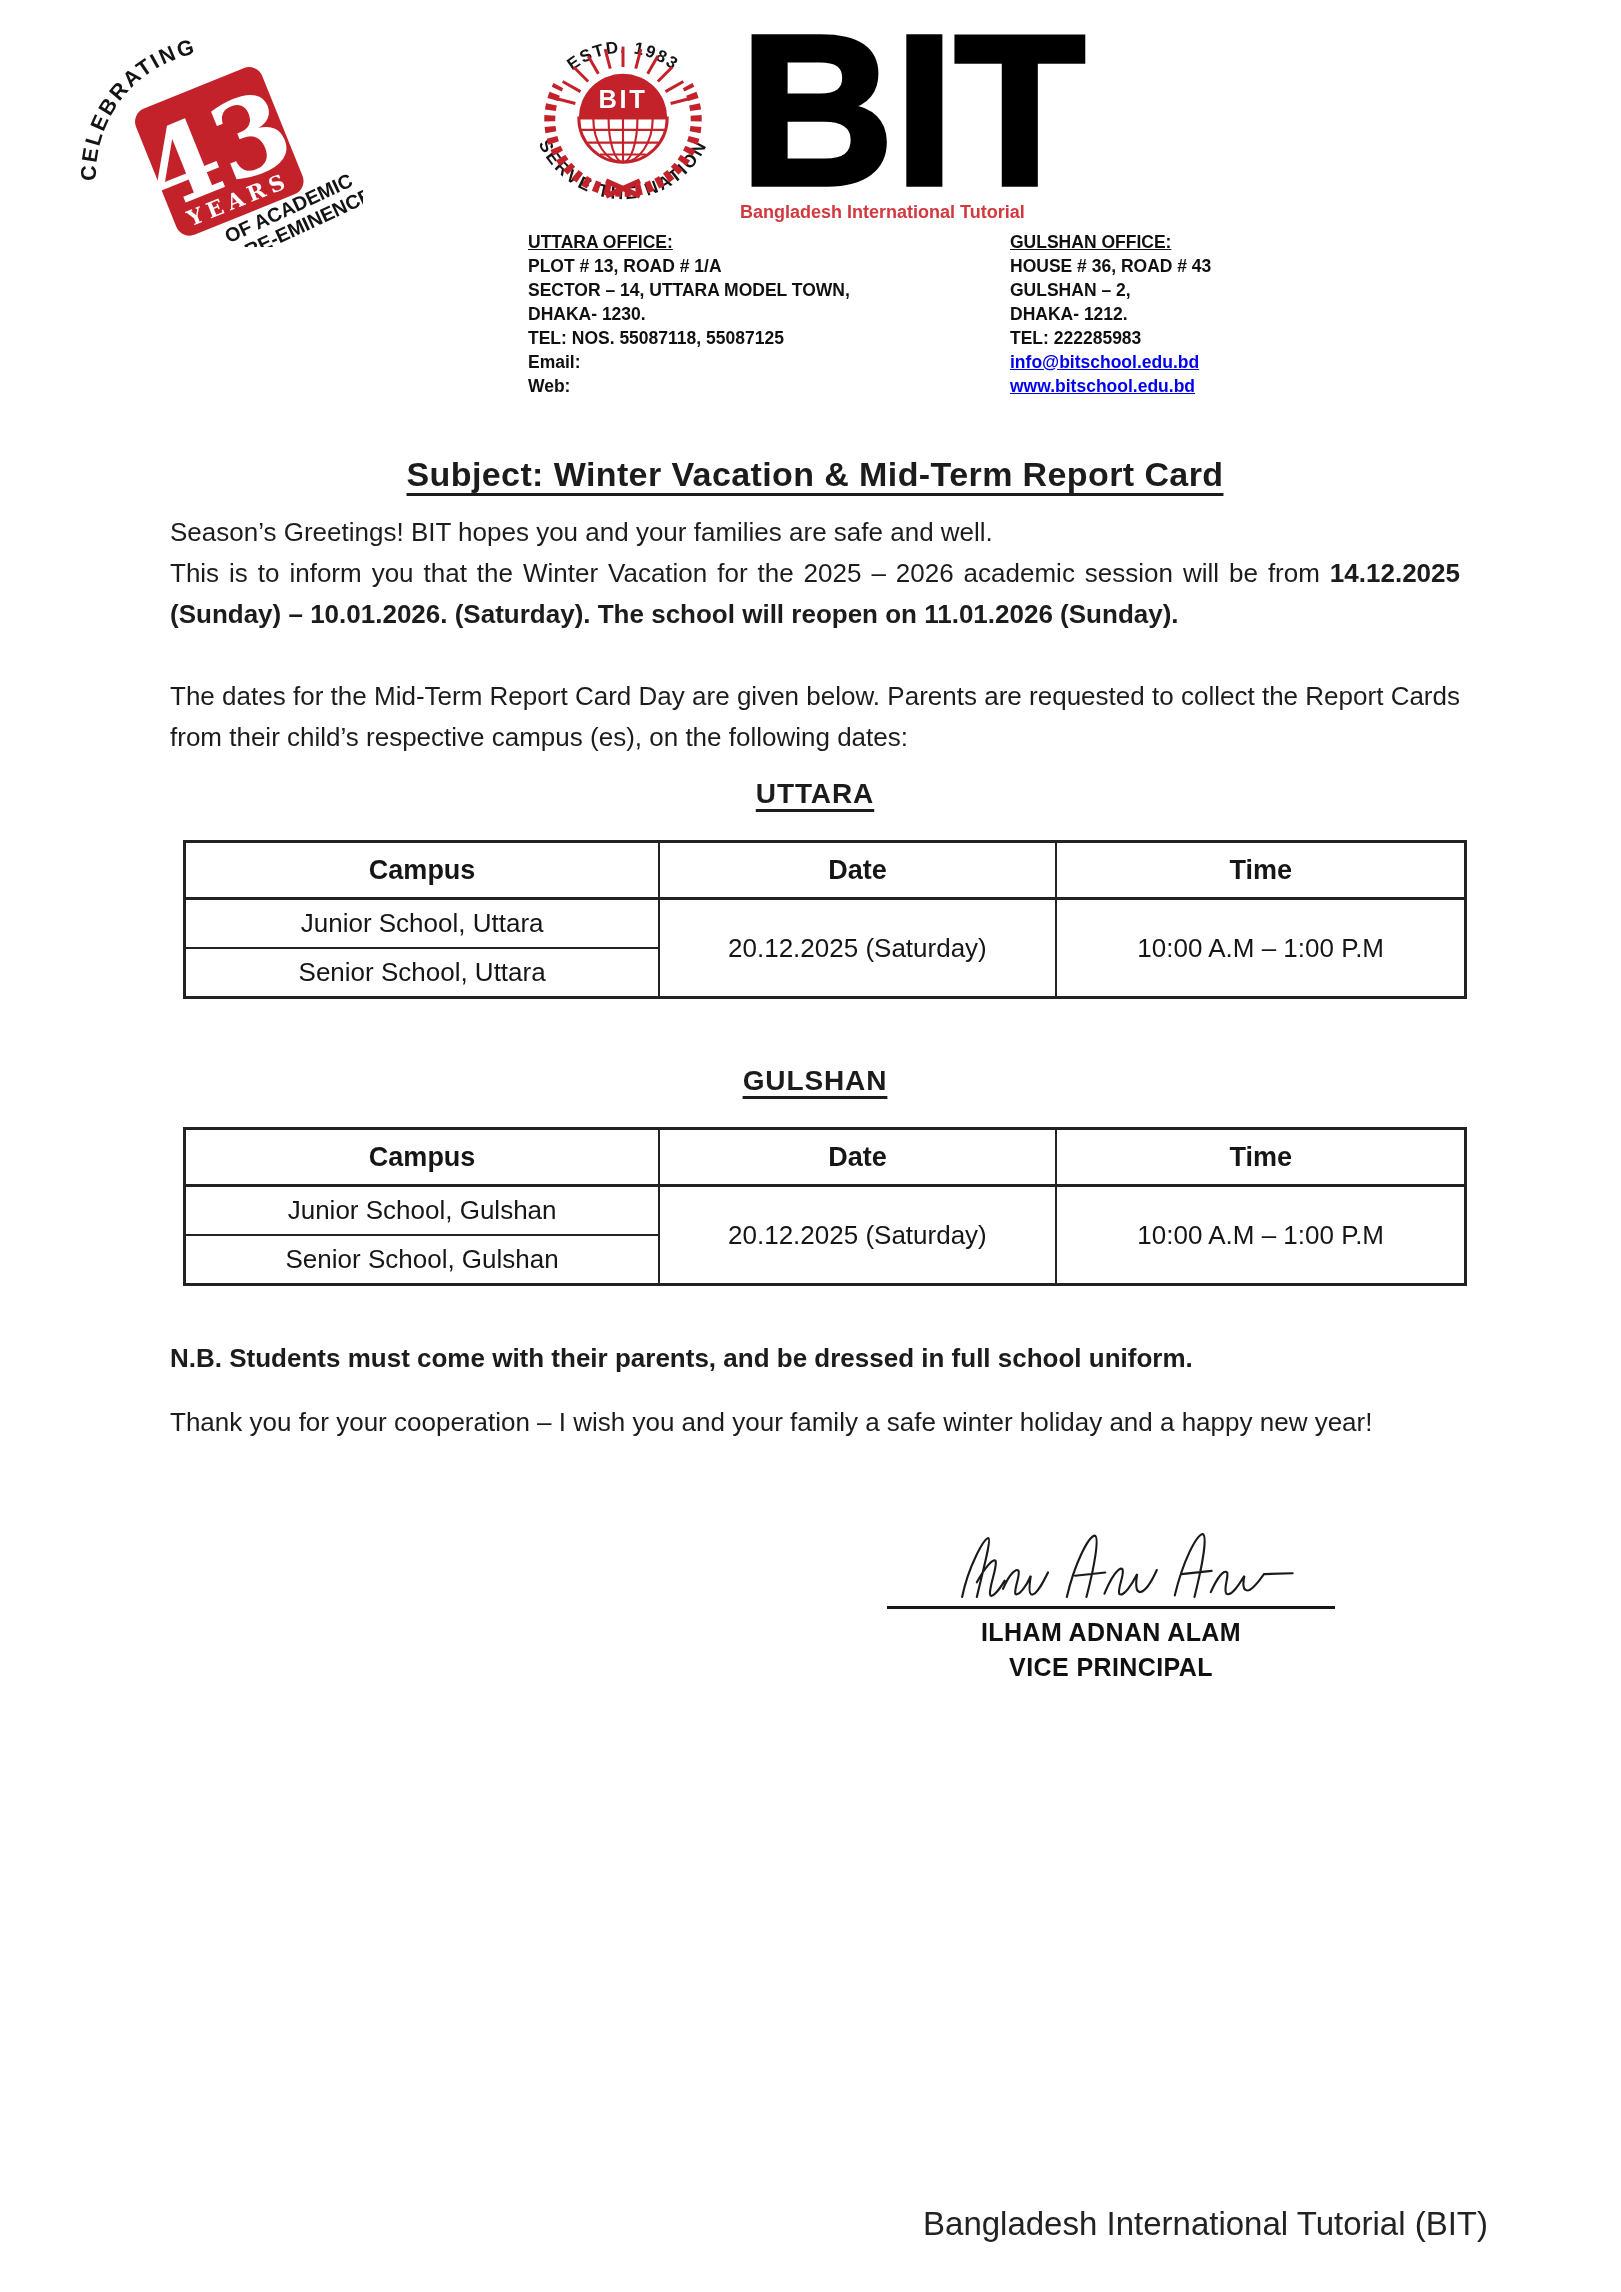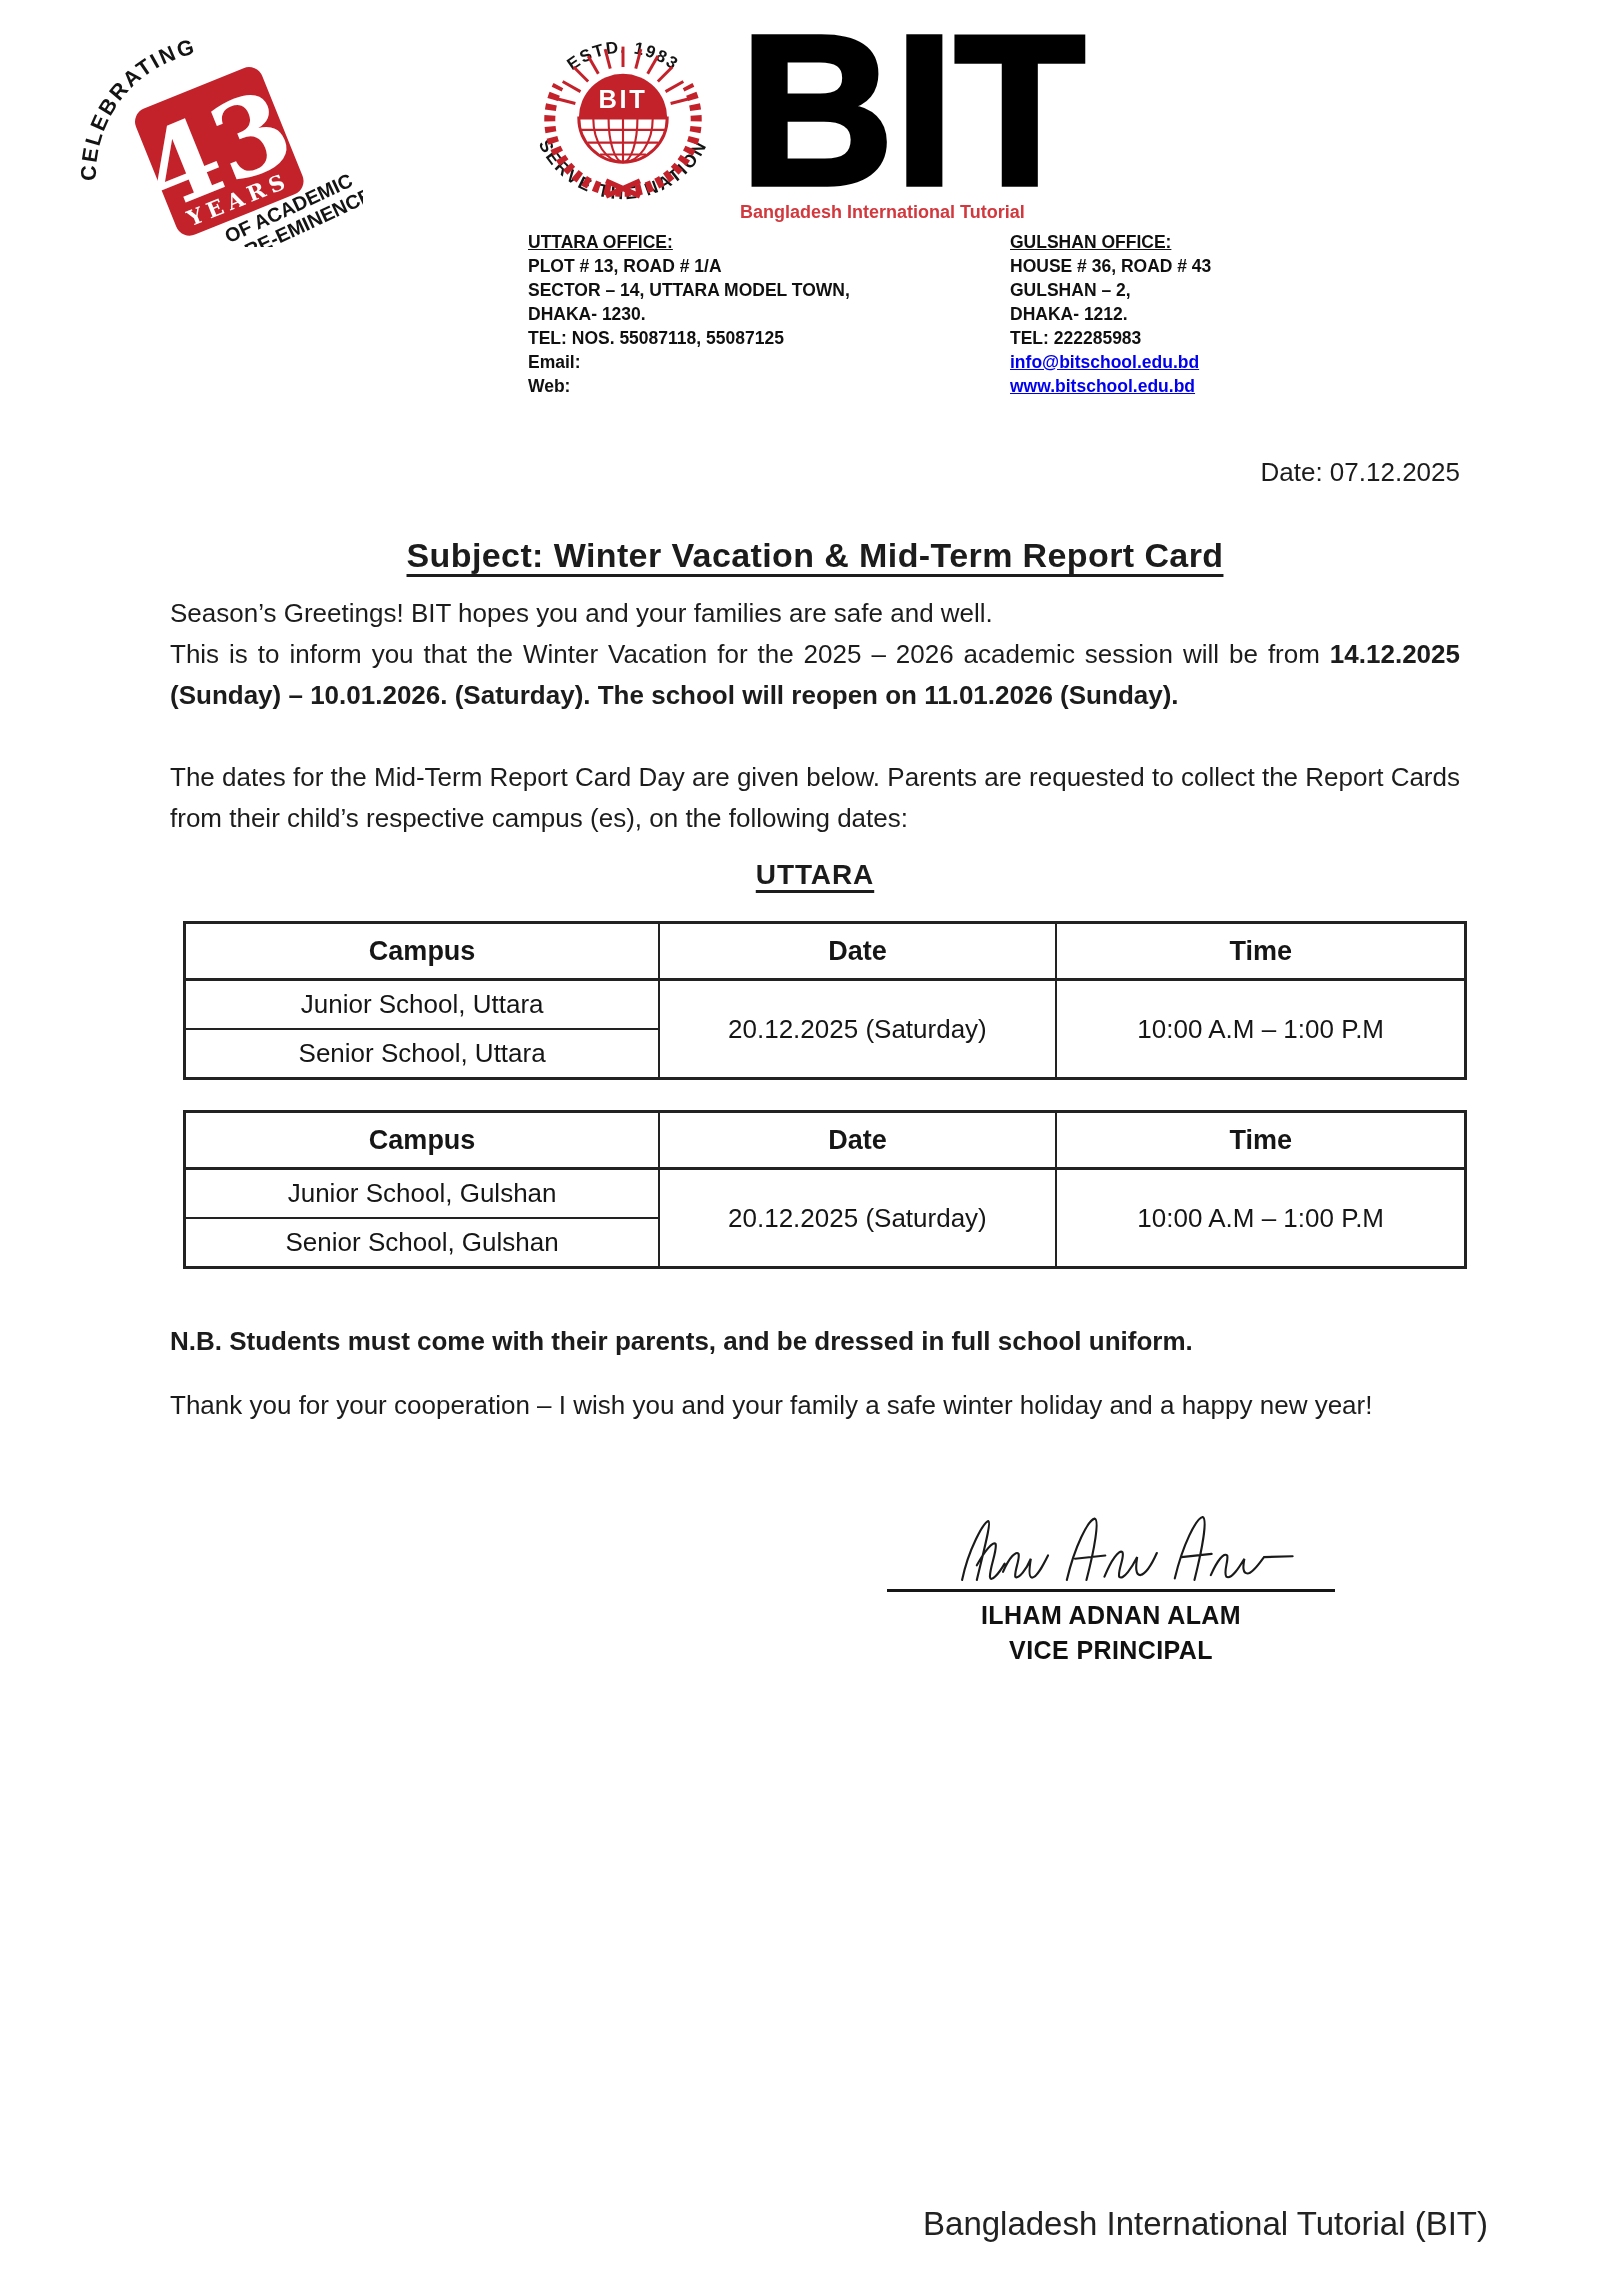--- a/index.html
+++ b/index.html
@@ -148,21 +148,20 @@
       <div>GULSHAN – 2,</div>
       <div>DHAKA- 1212.</div>
       <div>TEL: 222285983</div>
       <a class="office-link">info@bitschool.edu.bd</a>
       <a class="office-link">www.bitschool.edu.bd</a>
     </div>
   </header>
 
   <main class="content">
 
-    <div class="date-line">Date: 07.12.2025</div>
 
     <h1 class="subject">Subject: Winter Vacation &amp; Mid-Term Report Card</h1>
 
 
     <p class="para justify">
       <span>Season’s Greetings! BIT hopes you and your families are safe and well.</span><br>
       <span>This is to inform you that the Winter Vacation for the 2025 – 2026 academic session will be  from </span><b>14.12.2025 (Sunday) – 10.01.2026. (Saturday). The school will reopen on 11.01.2026 (Sunday).</b>
     </p>
 
     <p class="para justify mt-lg">The dates for the Mid-Term Report Card Day are given below. Parents are requested to collect the Report Cards from their child’s respective campus (es), on the following dates:</p>
@@ -186,20 +185,21 @@
           <td>Junior School, Uttara</td>
           <td rowspan="2">20.12.2025 (Saturday)</td>
           <td rowspan="2">10:00 A.M – 1:00 P.M</td>
         </tr>
         <tr>
           <td>Senior School, Uttara</td>
         </tr>
       </tbody>
     </table>
 
+    <h2 class="section-heading mt-xl">GULSHAN</h2>
     <table class="report-table">
       <colgroup>
           <col class="col-campus">
           <col class="col-date">
           <col class="col-time">
         </colgroup>
       <thead>
         <tr>
           <th>Campus</th>
           <th>Date</th>

